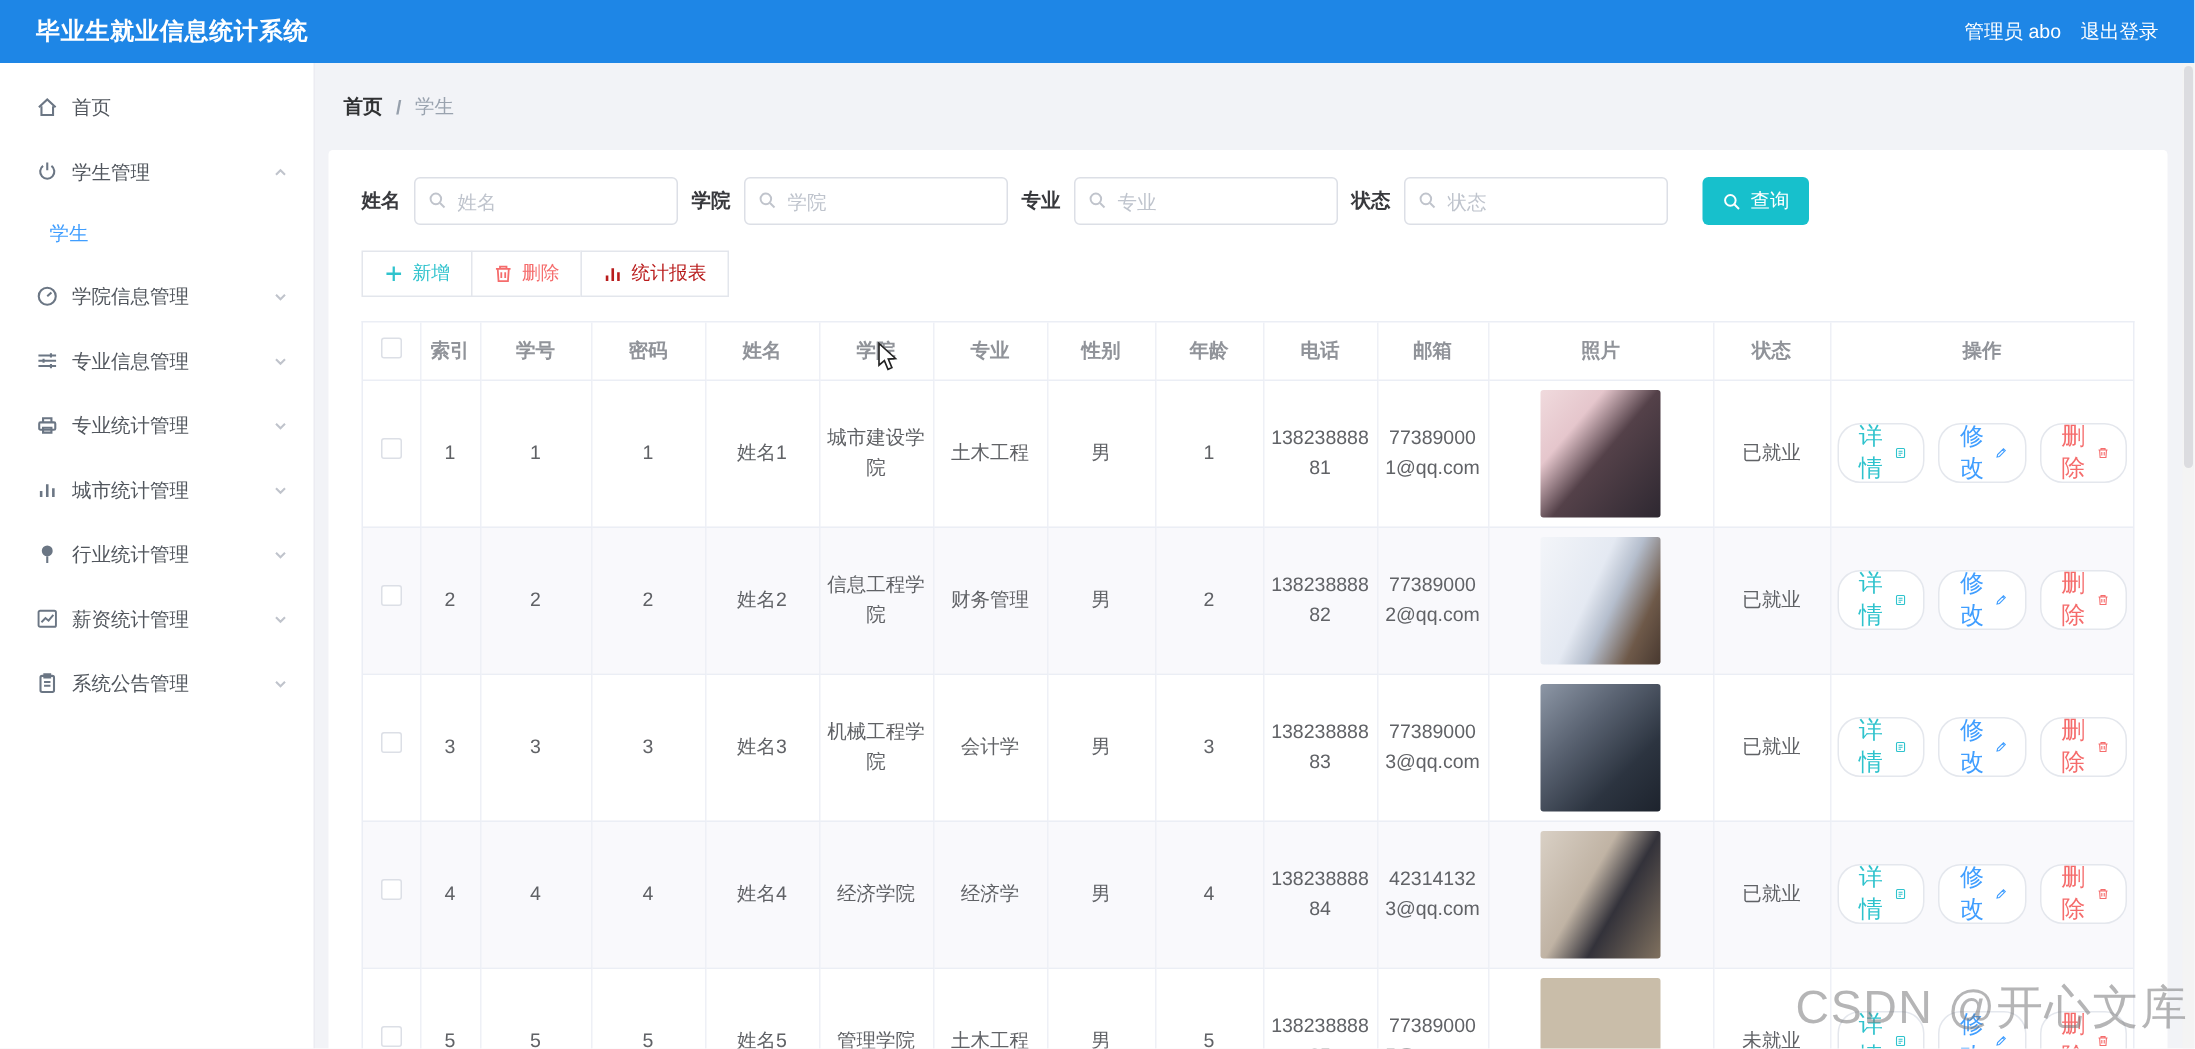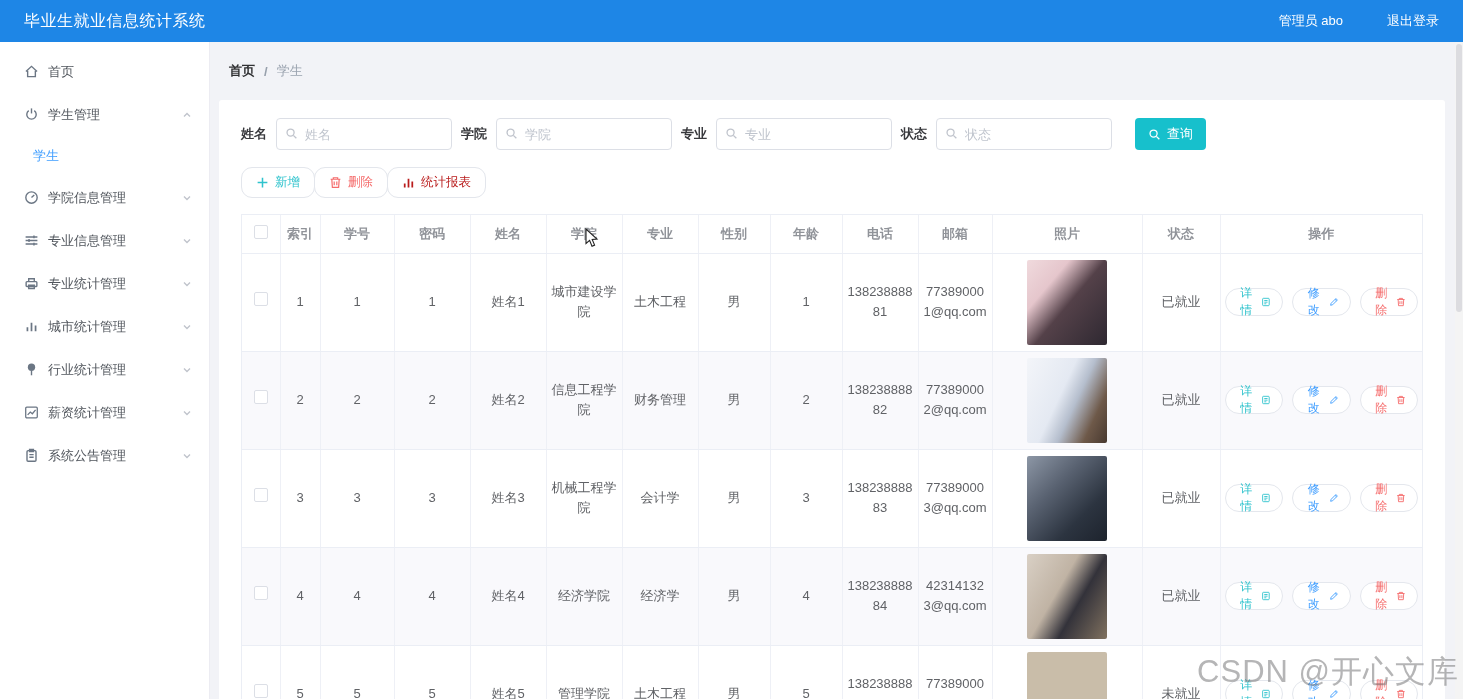--- a/index.html
+++ b/index.html
@@ -3,22 +3,22 @@
 <meta charset="utf-8">
 <style>
   * { margin:0; padding:0; box-sizing:border-box; }
   html,body { width:1463px; height:699px; overflow:hidden; }
   body { font-family:"Liberation Sans","DejaVu Sans",sans-serif; background:#f2f3f7; position:relative; }
   .app { position:absolute; inset:0; }
 
   
   .topbar { position:absolute; top:0; left:0; right:0; height:42px; background:#1e86e6;
             display:flex; align-items:center; justify-content:space-between; padding:0 24px; z-index:5; }
-  .brand { color:#fff; font-size:16px; font-weight:normal; letter-spacing:.5px; }
-  .topbar-right { display:flex; gap:44px; }
+  .brand { color:#fff; font-size:16px; font-weight:bold; letter-spacing:.5px; }
+  .topbar-right { display:flex; gap:13px; }
   .topbar-right span { color:#fff; font-size:13px; cursor:pointer; }
 
   
   .sidebar { position:absolute; top:42px; left:0; bottom:0; width:210px; background:#fff;
              border-right:1px solid #ececf2; padding-top:8px; z-index:4; }
   .side-item { height:43px; display:flex; align-items:center; padding:0 16px 0 24px;
                font-size:13px; color:#51565d; cursor:pointer; }
   .side-item .ico { width:15px; height:15px; margin-right:9px; color:#6b7684; flex:0 0 15px; }
   .side-item .lbl { flex:1; }
   .side-item .chev { width:12px; height:12px; color:#c0c4cc; }
@@ -44,21 +44,21 @@
                   font-family:"Liberation Sans","DejaVu Sans",sans-serif; }
   .finput input::placeholder { color:#bfc4cd; }
   .finput .mag { position:absolute; left:9px; top:9px; width:13px; height:13px; color:#c0c4cc; }
   .search-btn { margin-left:14px; height:32px; padding:0 13px; background:#17c0cc; color:#fff;
                 border:none; border-radius:4px; font-size:13px; display:flex; align-items:center; gap:6px;
                 cursor:pointer; font-family:inherit; }
   .search-btn .mag { width:13px; height:13px; color:#fff; }
 
   
   .toolbar { display:flex; margin-top:17px; }
-  .tbtn { height:31px; padding:0 14px; background:#fff; border:1px solid #e3e6ec; border-radius:11px;
+  .tbtn { height:31px; padding:0 14px; background:#fff; border:1px solid #e3e6ec; border-radius:0;
           font-size:12.5px; display:flex; align-items:center; gap:6px; cursor:pointer; font-family:inherit; }
   .tbtn + .tbtn { margin-left:-1px; }
   .tbtn .bico { width:13px; height:13px; }
   .t-add { color:#2fc3cd; }
   .t-del { color:#f56c6c; }
   .t-rep { color:#b91c1c; }
 
   
   .tablewrap { margin-top:16px; border:1px solid #ebeef5; border-bottom:none; }
   table { width:100%; border-collapse:collapse; table-layout:fixed; }
@@ -70,22 +70,22 @@
   tbody tr:nth-child(even) td { background:#f9f9fc; }
   .cb { width:14px; height:14px; border:1px solid #dcdfe6; border-radius:2px; background:#fff;
         display:inline-block; cursor:pointer; }
   .photo { width:80px; height:85px; margin:0 auto; border-radius:2px; }
   .photo-1 { background:linear-gradient(130deg,#f0dadd 0%,#e5c6cc 28%,#544149 52%,#2e2831 100%); }
   .photo-2 { background:linear-gradient(115deg,#f3f5f9 0%,#e4e9f2 42%,#b5becd 58%,#6e5949 80%,#483930 100%); }
   .photo-3 { background:linear-gradient(135deg,#8d97a6 0%,#5a6372 35%,#2c3440 70%,#1d232d 100%); }
   .photo-4 { background:linear-gradient(120deg,#d9d0c5 0%,#c0b3a4 40%,#33323a 62%,#80715f 100%); }
   .photo-5 { background:linear-gradient(160deg,#d3c8b8 0%,#e2d8ca 30%,#a29276 55%,#44er 0%, #3c4452 90%); background-color:#c9bda9; }
   .ops { display:flex; align-items:center; justify-content:center; gap:9px; }
-  .pill { height:28px; padding:0 11px; background:#fff; border:1px solid #e4e7ed; border-radius:15px;
-          font-size:12px; display:flex; align-items:center; gap:5px; cursor:pointer; font-family:inherit; }
+  .pill { height:40px; padding:0 11px; background:#fff; border:1px solid #e4e7ed; border-radius:15px;
+          font-size:16px; display:flex; align-items:center; gap:5px; cursor:pointer; font-family:inherit; }
   .pill .bico { width:12px; height:12px; }
   .p-detail { color:#2fc3cd; }
   .p-edit { color:#409eff; }
   .p-del { color:#f56c6c; }
 
   
   .scrollbar { position:absolute; top:42px; right:0; bottom:0; width:8px; background:#f4f4f4; z-index:6; }
   .scroll-thumb { position:absolute; top:2px; left:1px; width:6px; height:268px; background:#dcdce0; border-radius:3px; }
 
   

